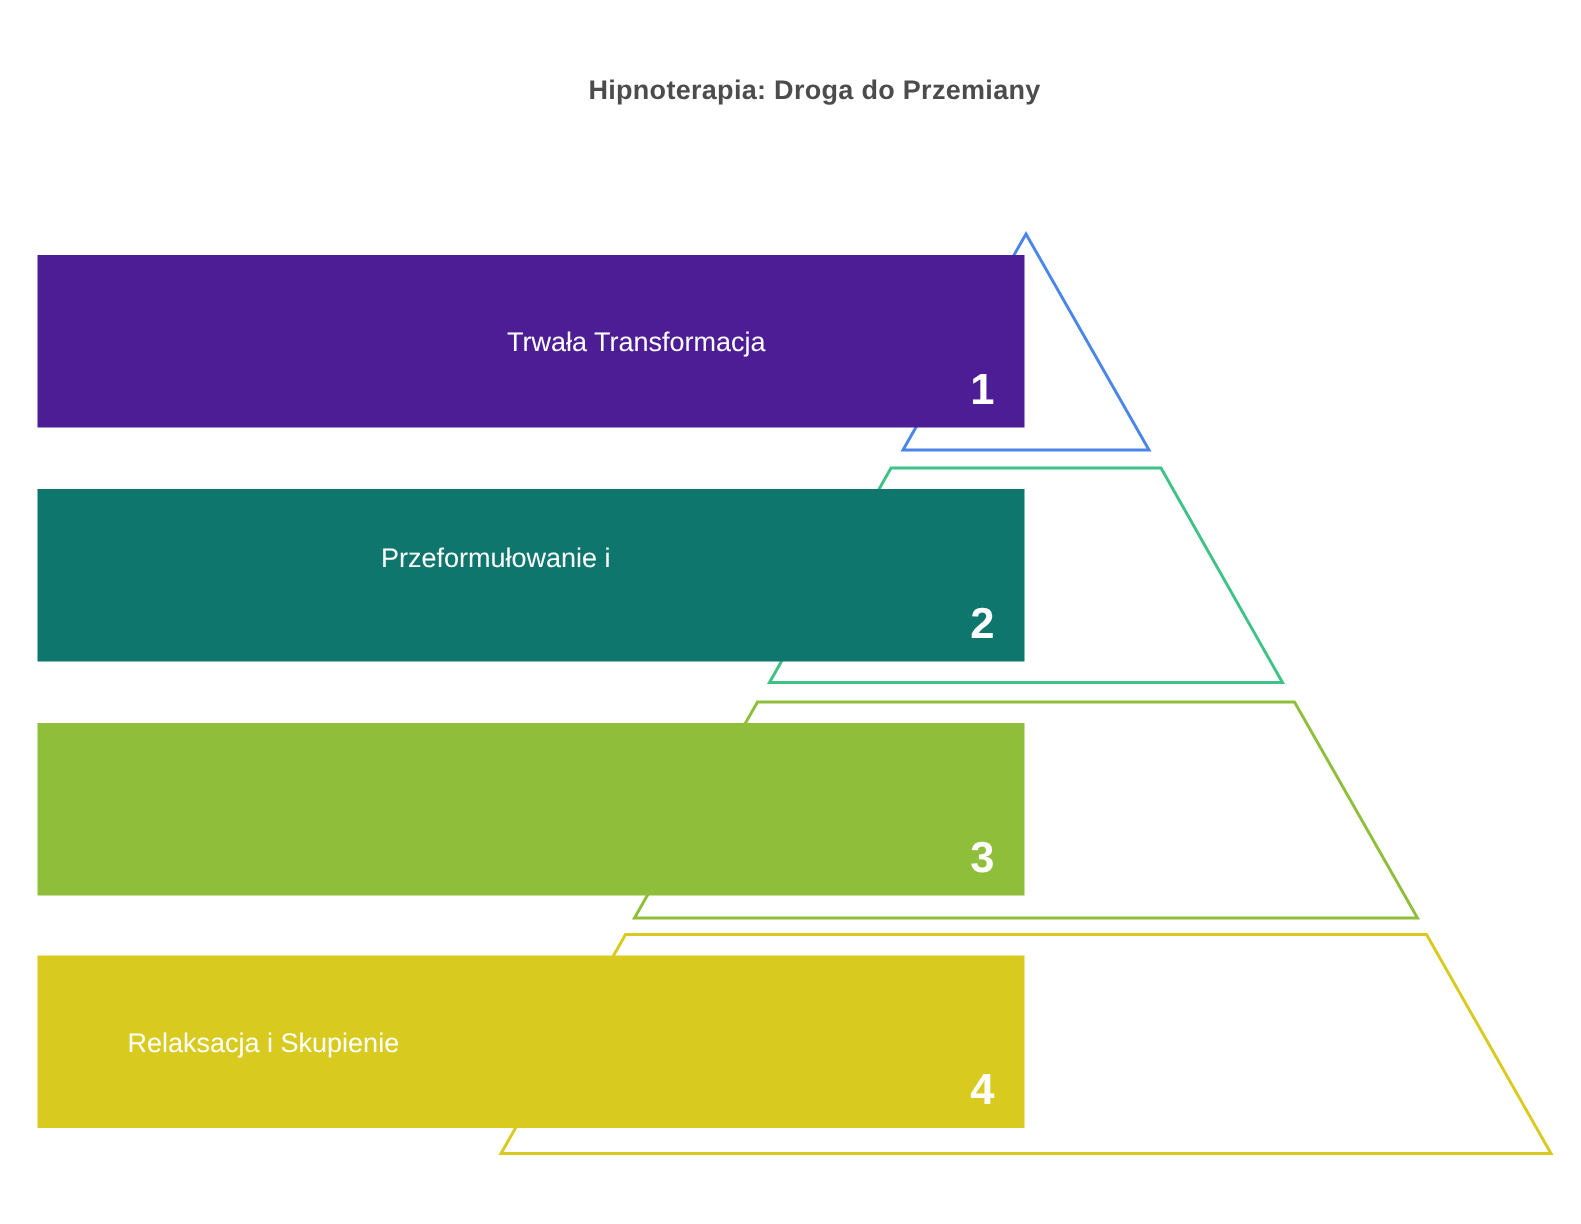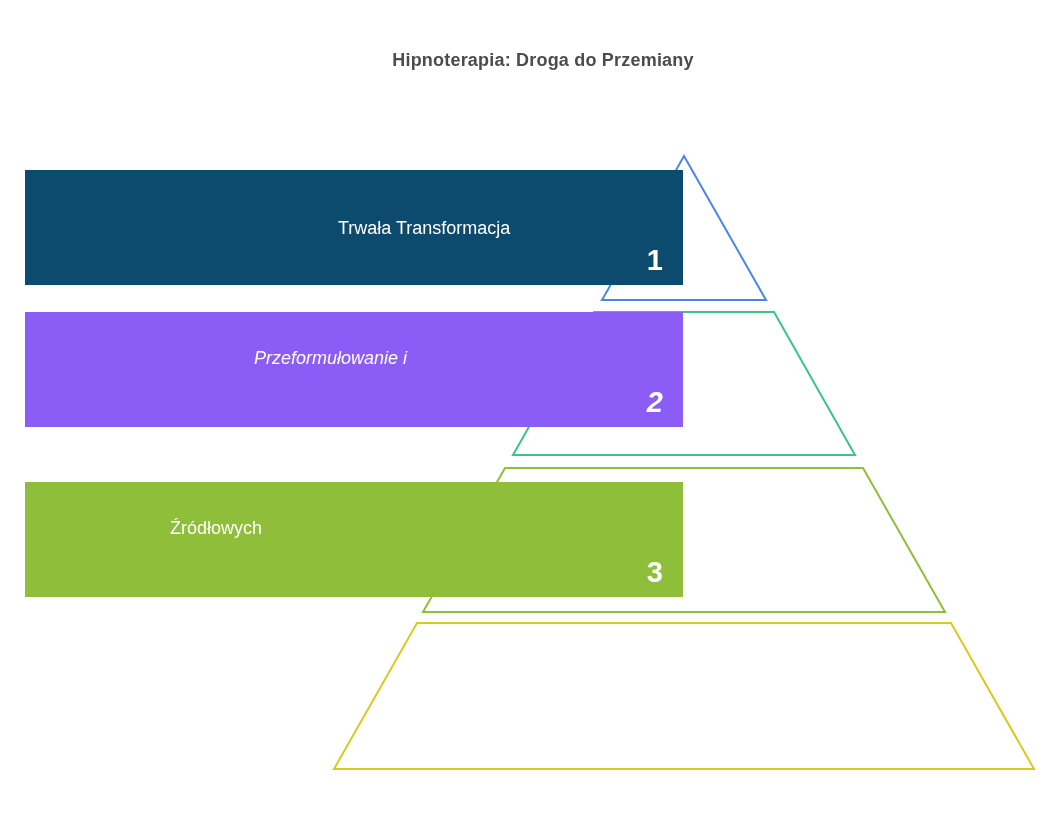--- a/index.html
+++ b/index.html
@@ -50,22 +50,22 @@
   }
   .bar .num {
     position: absolute;
     right: 20px;
     bottom: 10px;
     color: #ffffff;
     font-size: 29px;
     font-weight: bold;
     line-height: 1;
   }
-  .bar1 { top: 170px; background: #0c4a6e; }
-  .bar2 { top: 312px; background: #8b5cf6; font-style: italic; }
+  .bar1 { top: 170px; background: #4c1d95; }
+  .bar2 { top: 326px; background: #0f766e; }
   .bar3 { top: 482px; background: #8fbe3b; }
   .bar4 { top: 637px; background: #d9ca1f; }
   .bar1 .label { left: 313px; top: 46px; }
   .bar2 .label { left: 229px; top: 34px; }
   .bar3 .label { left: 145px; top: 34px; }
   .bar4 .label { left: 60px;  top: 46px; }
 </style>
 </head>
 <body>
 
@@ -89,19 +89,24 @@
 
   <div class="bar bar2">
     <div class="label">
       <div>Przeformułowanie i</div>
     </div>
     <div class="num">2</div>
   </div>
 
   <div class="bar bar3">
     <div class="label">
-      <div>Źródłowych</div>
     </div>
     <div class="num">3</div>
   </div>
 
+  <div class="bar bar4">
+    <div class="label">
+      <div>Relaksacja i Skupienie</div>
+    </div>
+    <div class="num">4</div>
+  </div>
 
 </div>
 
 </body></html>

